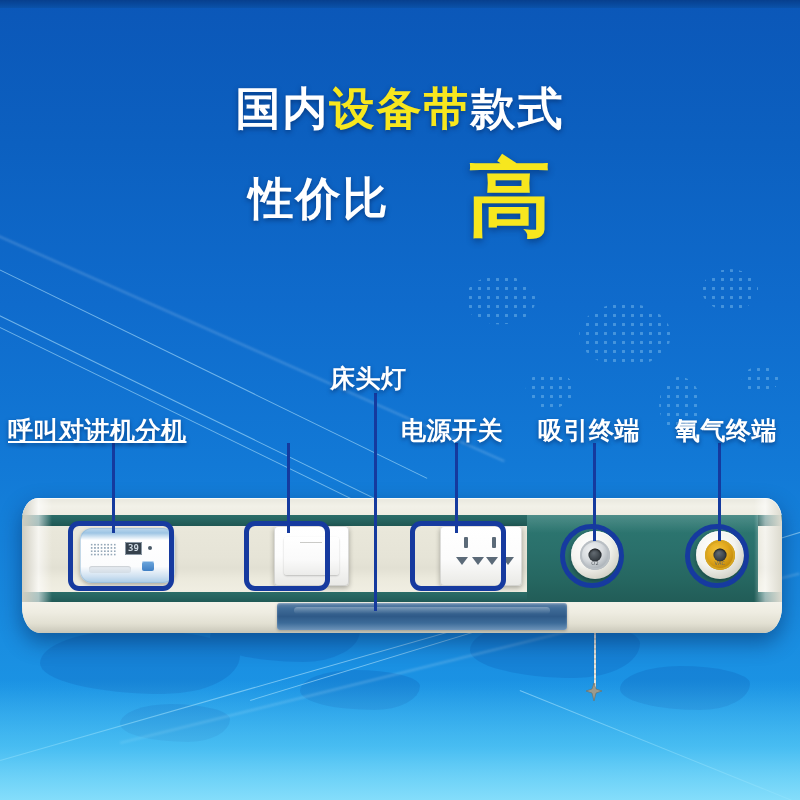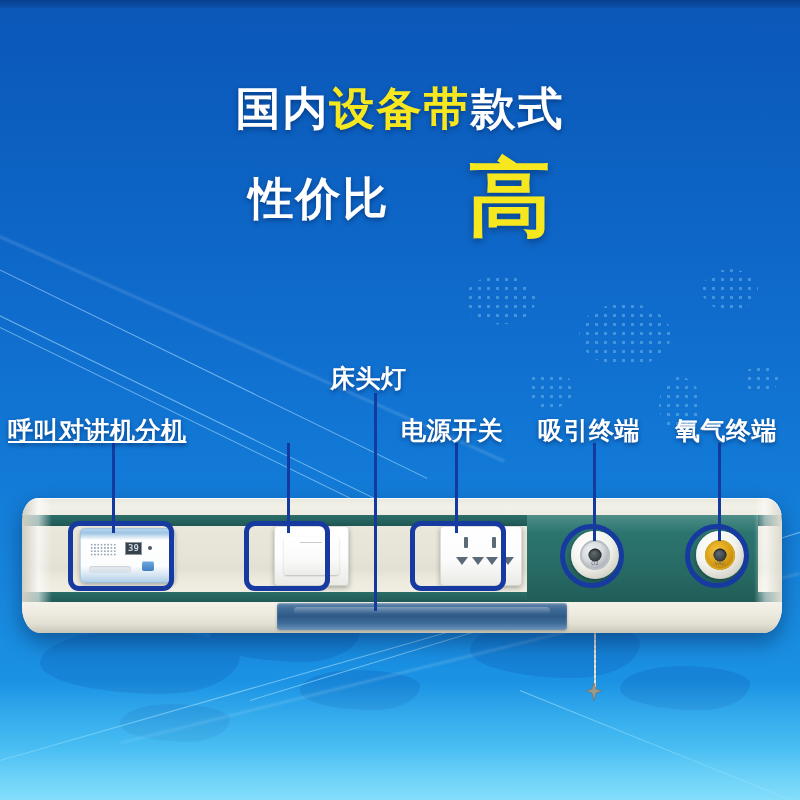--- a/index.html
+++ b/index.html
@@ -229,21 +229,21 @@
   .lamp:after{
     content:""; position:absolute; left:6%; right:6%; top:4px; height:7px;
     background:linear-gradient(180deg, rgba(255,255,255,.30), rgba(255,255,255,0));
     border-radius:4px;
   }
 
   
   .intercom{
     position:absolute; left:58px; top:30px; width:95px; height:55px;
     background:linear-gradient(180deg,#bcd8ee 0%, #9ec5e4 9%, #ffffff 22%, #fbfcfd 70%, #cfe1f1 88%, #a9cbe6 100%);
-    border-radius:5px;
+    border-radius:12px;
     box-shadow:0 2px 4px rgba(0,0,0,.28), inset 0 0 0 1px rgba(140,180,210,.5);
   }
   .ic-speaker{
     position:absolute; left:10px; top:15px; width:27px; height:13px;
     background-image:radial-gradient(circle, #8fa3b4 .9px, rgba(0,0,0,0) 1.1px);
     background-size:3.3px 3.3px;
     opacity:.95;
   }
   .ic-lcd{
     position:absolute; left:45px; top:14px; width:17px; height:13px;

